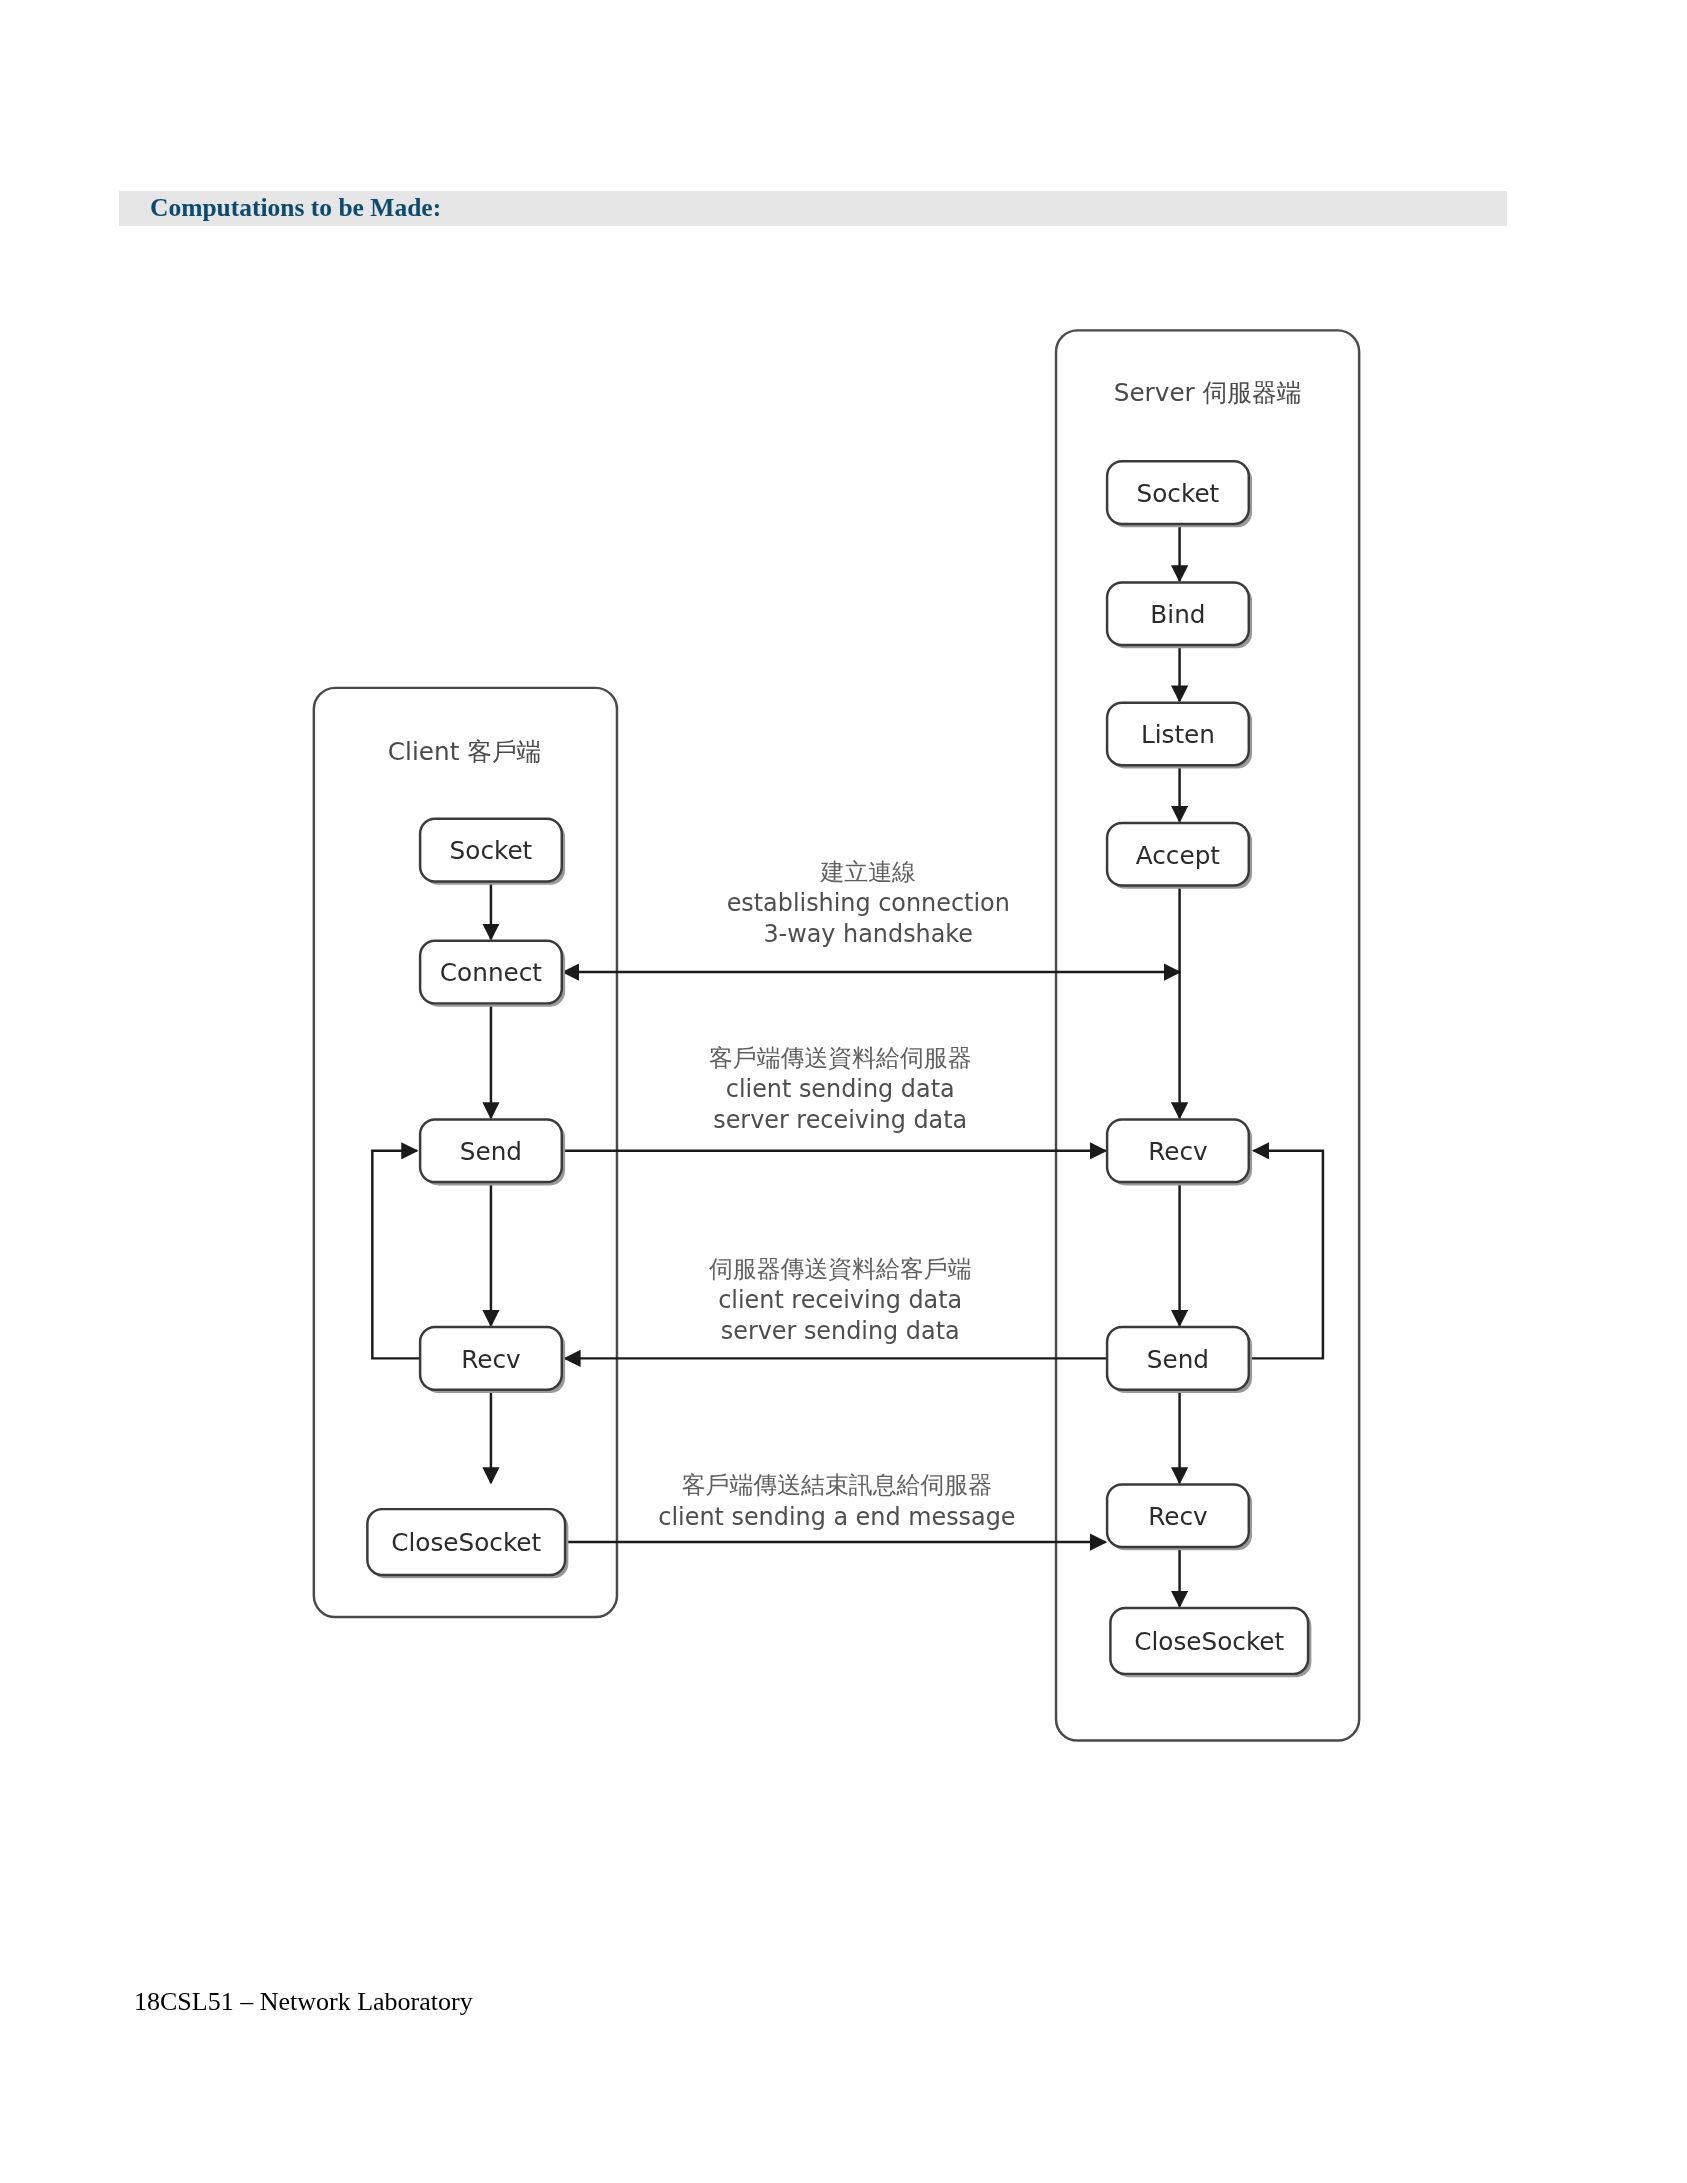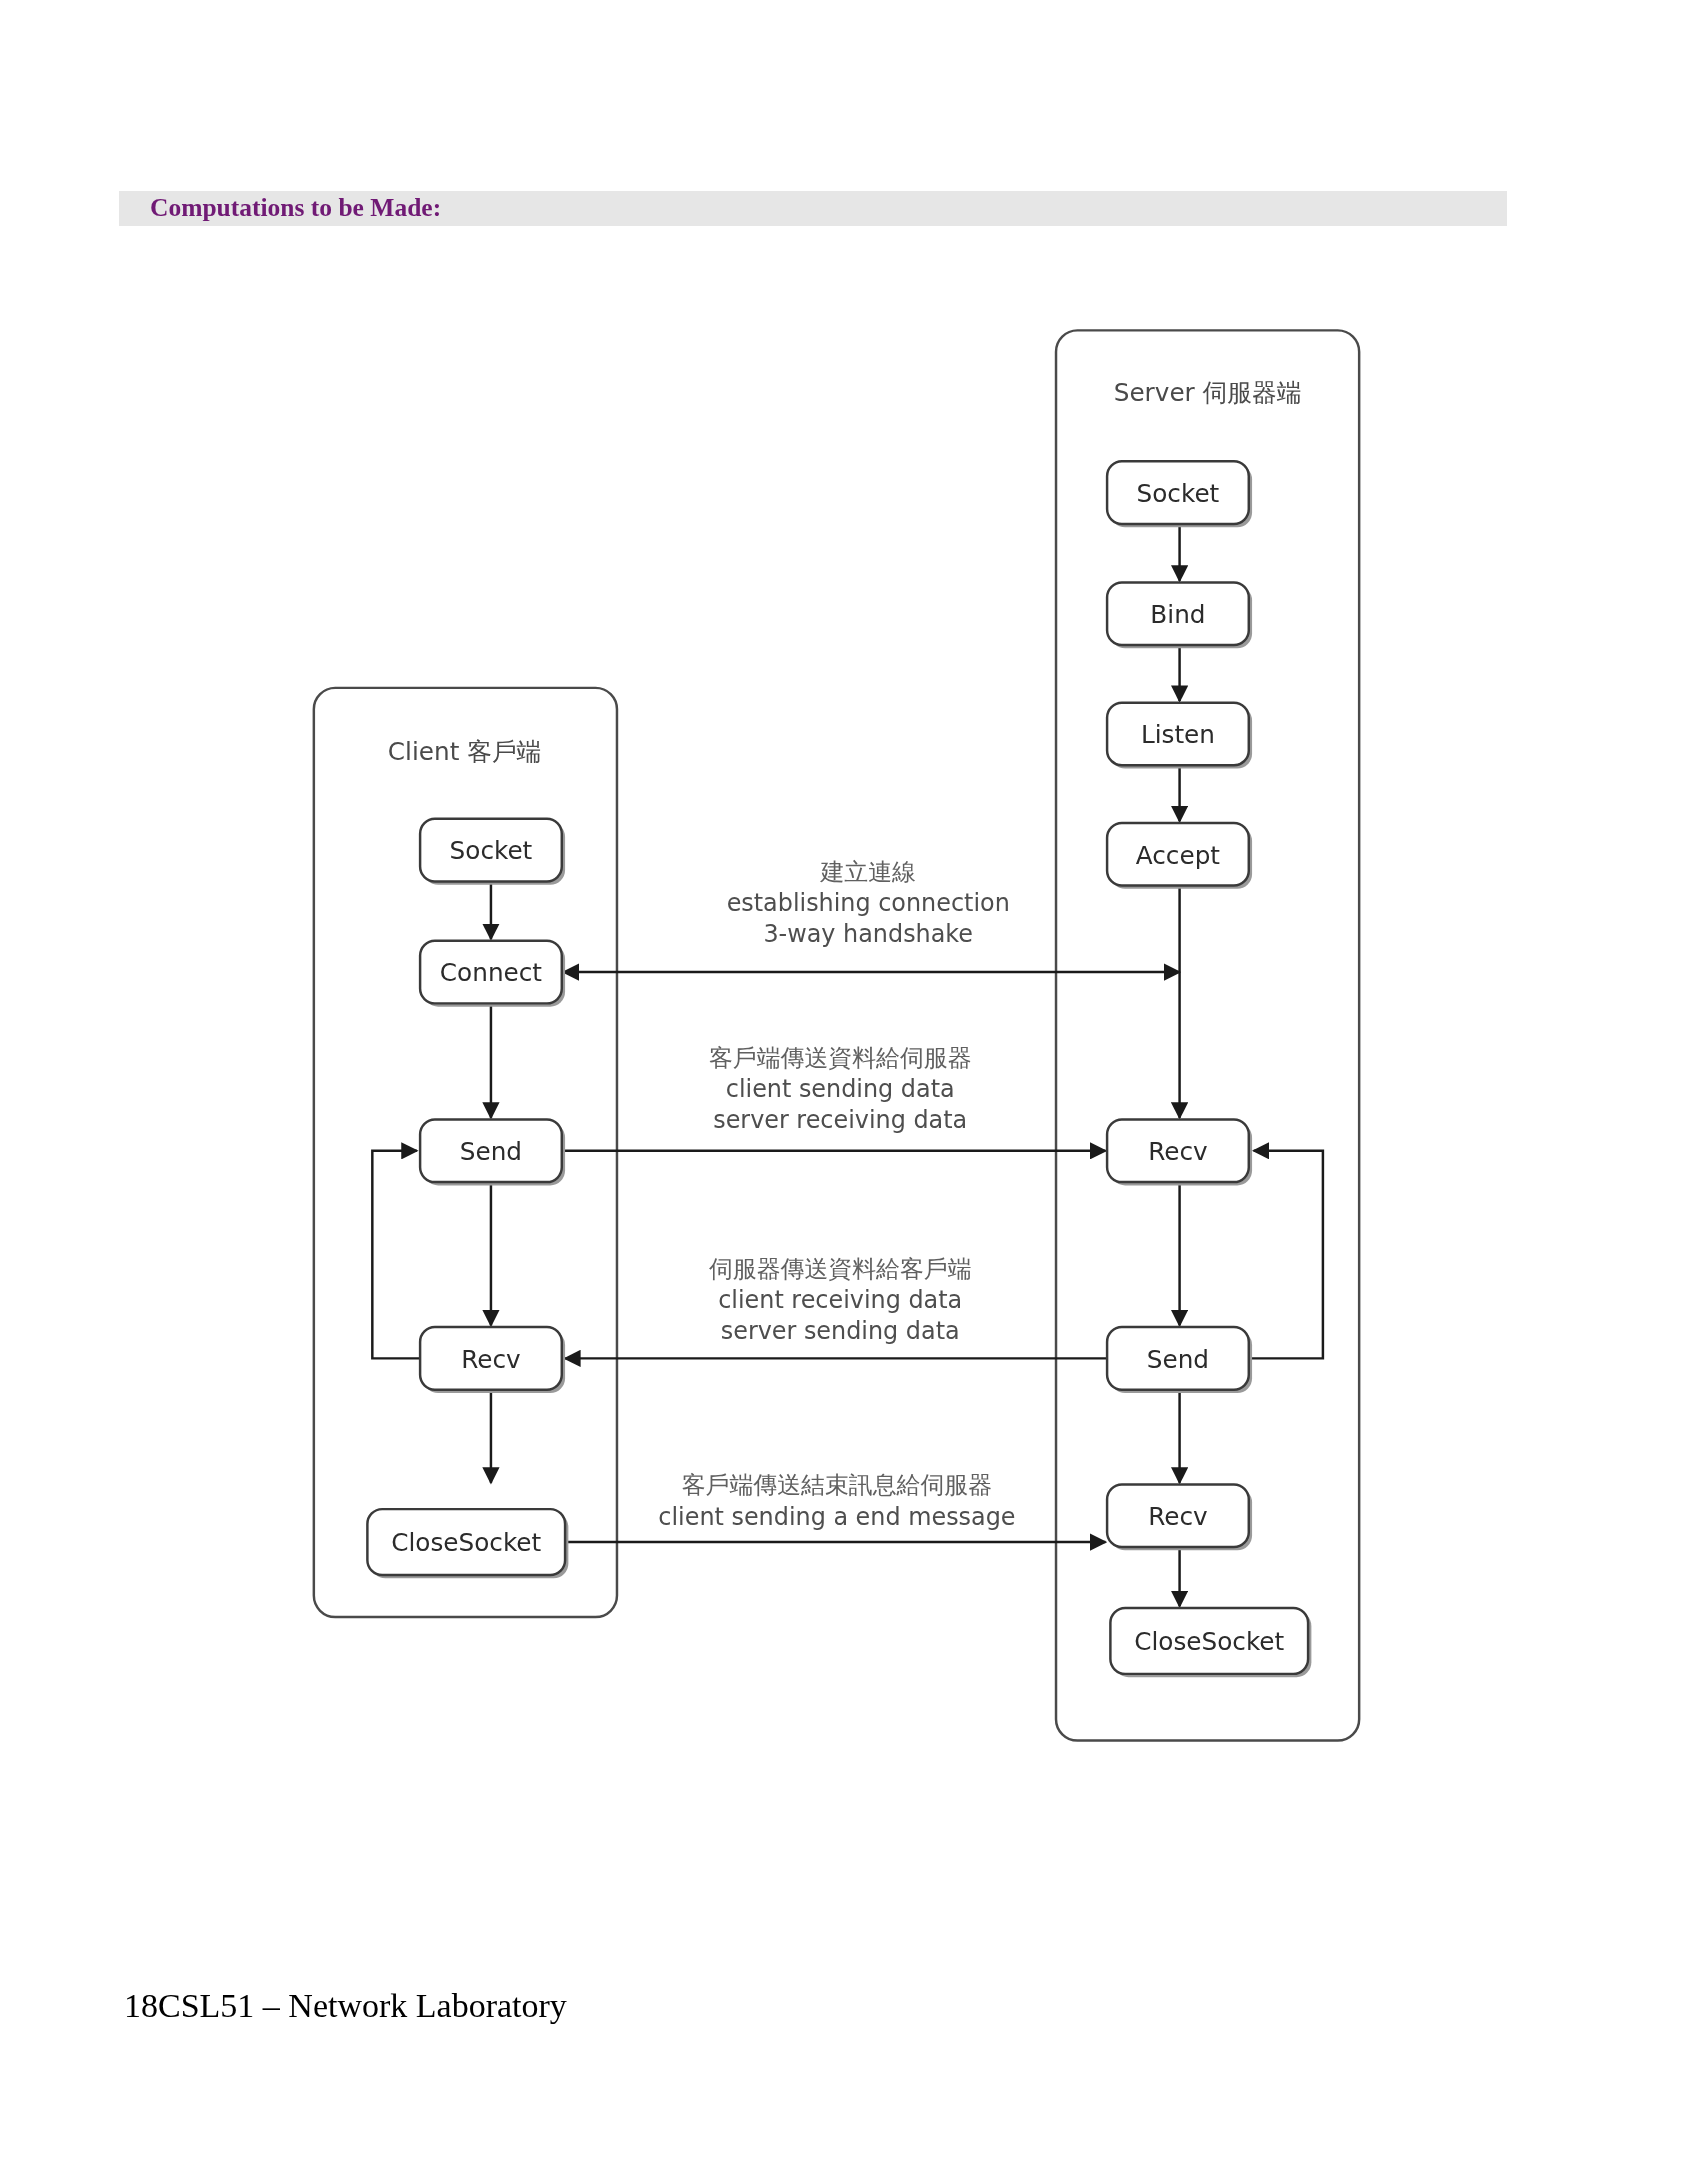--- a/index.html
+++ b/index.html
@@ -30,31 +30,31 @@
   }
   .heading-text {
     position: absolute;
     left: 150px;
     top: 191px;
     height: 30px;
     line-height: 33px;
     font-family: "Liberation Serif", serif;
     font-weight: bold;
     font-size: 25.5px;
-    color: #701a75;
+    color: #0c4a6e;
     letter-spacing: 0px;
     white-space: nowrap;
   }
   
   .footer-text {
     position: absolute;
-    left: 124px;
+    left: 134px;
     top: 1987px;
     font-family: "Liberation Serif", serif;
-    font-size: 34px;
+    font-size: 26px;
     color: #000000;
     white-space: nowrap;
   }
   
   .diagram {
     position: absolute;
     left: 0;
     top: 0;
     width: 1687px;
     height: 2183px;

